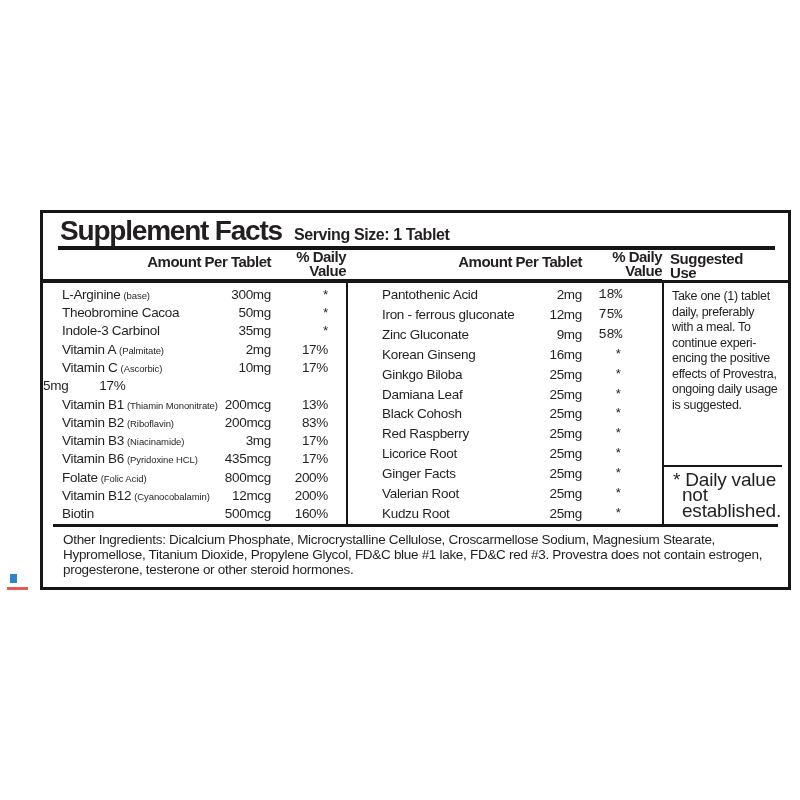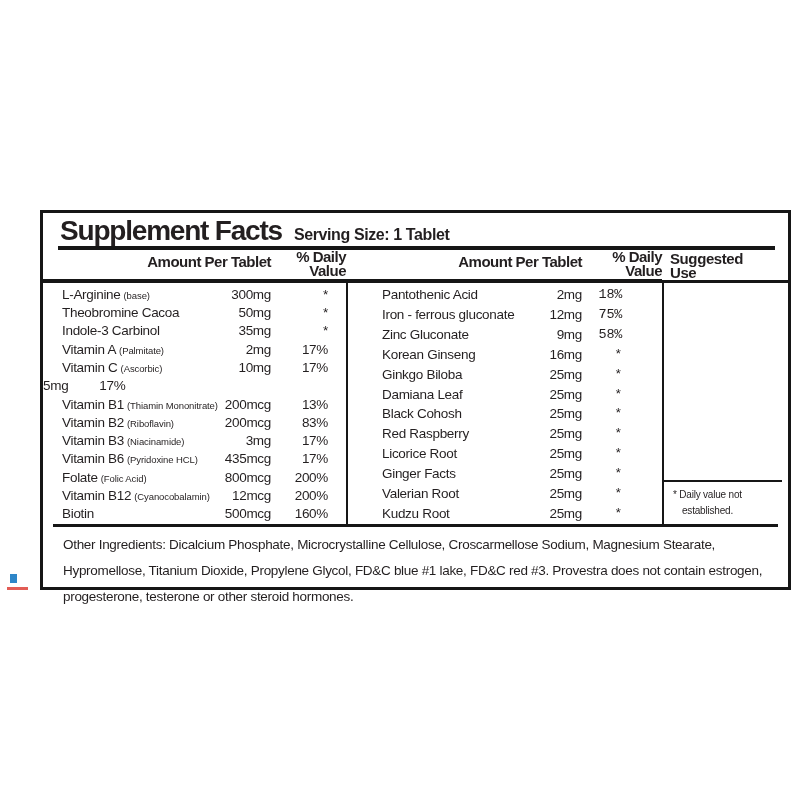--- a/index.html
+++ b/index.html
@@ -40,25 +40,25 @@
   .col-mid .rname-wrap { padding-left: 34px; }
   .rnote { font-size: 9.5px; letter-spacing: -0.1px; margin-left: 3px; }
   .rnote:empty { display: none; }
   .ramt { white-space: nowrap; }
   .rdv { text-align: right; box-sizing: border-box; }
   .col-left .rdv { width: 75px; padding-right: 18px; }
   .col-mid .rdv { width: 80px; padding-right: 40px; font-family: Liberation Mono, monospace; }
 
   .su-body { display: flex; flex-direction: column; height: 241px; box-sizing: border-box; padding: 6px 6px 6px 8px; font-size: 12.5px; line-height: 15.5px; letter-spacing: -0.3px; }
   .su-sep { margin-top: auto; height: 2px; background: #161616; margin-left: -8px; margin-right: 0; }
-  .su-note { font-size: 10px; line-height: 15.5px; letter-spacing: -0.2px; padding: 5px 0 0 10px; text-indent: -9px; }
+  .su-note { font-size: 19px; line-height: 15.5px; letter-spacing: -0.2px; padding: 5px 0 0 10px; text-indent: -9px; }
 
   .table-rule { height: 3px; background: #161616; margin: 0 10px; }
 
-  .footer { padding: 5px 16px 0 20px; font-size: 13.5px; line-height: 26px; letter-spacing: -0.3px; }
+  .footer { padding: 5px 16px 0 20px; font-size: 13.5px; line-height: 15px; letter-spacing: -0.3px; }
 
   .blue-mark { position: absolute; left: 10px; top: 574px; width: 7px; height: 9px; }
   .red-mark { position: absolute; left: 7px; top: 587px; width: 21px; height: 3px; }
 </style>
 </head>
 <body>
 
 <div class="label-box">
 
   <div class="title-row">
@@ -319,20 +319,38 @@
       </div>
     </div>
 
     <div class="col col-right">
       <div class="col-header">
         <div>Suggested</div>
         <div>Use</div>
       </div>
       <div class="col-body">
         <div class="su-body">
+          <div>
+
+              <div>Take one (1) tablet</div>
+
+              <div>daily, preferably</div>
+
+              <div>with a meal. To</div>
+
+              <div>continue experi-</div>
+
+              <div>encing the positive</div>
+
+              <div>effects of Provestra,</div>
+
+              <div>ongoing daily usage</div>
+
+              <div>is suggested.</div>
+            </div>
           <div class="su-sep"></div>
           <div class="su-note">* Daily value not established.</div>
         </div>
       </div>
     </div>
 
   </div>
 
   <div class="table-rule"></div>
 

